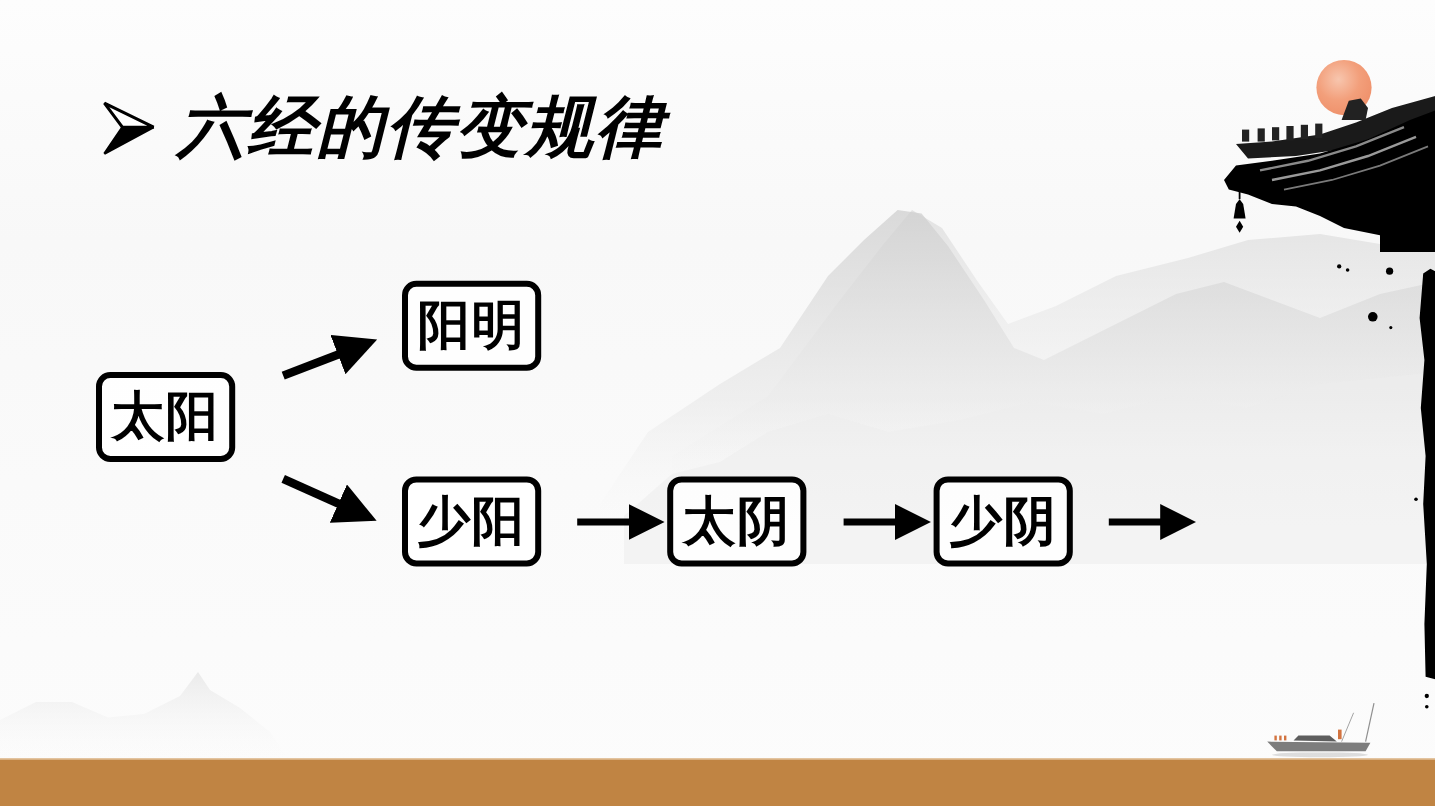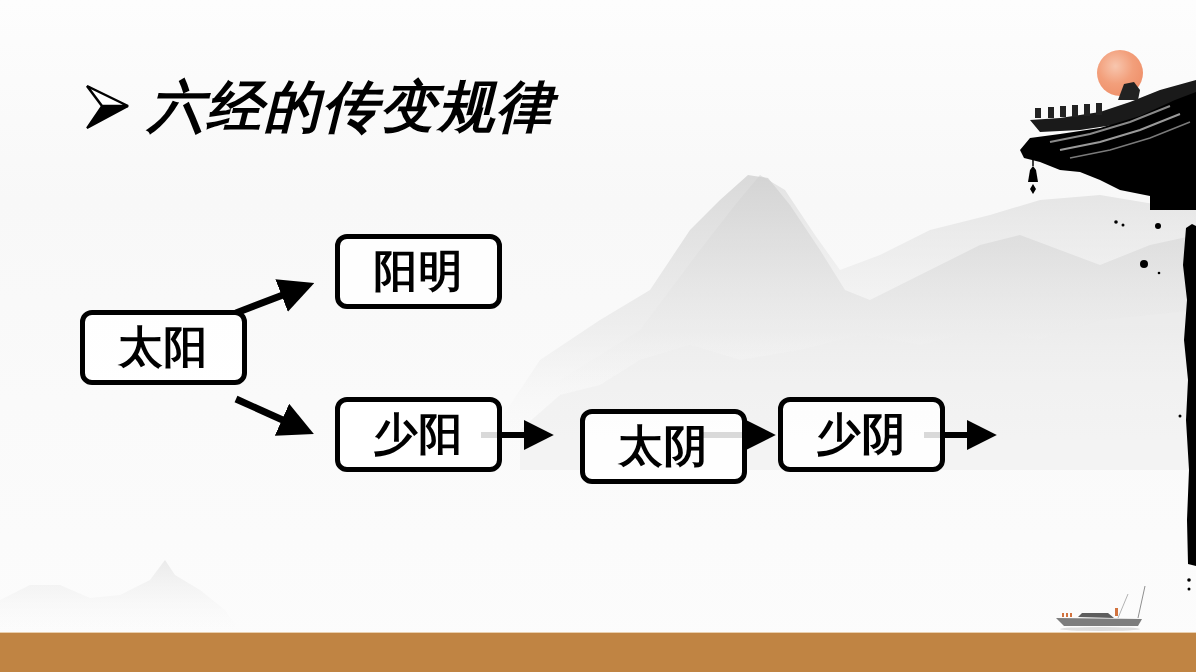--- a/index.html
+++ b/index.html
@@ -54,21 +54,21 @@
       font-family: "DejaVu Sans", "Liberation Sans", sans-serif;
       font-weight: bold;
       font-size: 56px;
       color: #000;
       letter-spacing: 2px;
       line-height: 1;
     }
     .node {
       position: absolute;
       box-sizing: border-box;
-      width: 167px;
+      width: 116px;
       height: 75px;
       border: 5px solid #000;
       border-radius: 12px;
       background: rgba(255,255,255,0.85);
       display: flex;
       align-items: center;
       justify-content: center;
       font-family: Liberation Serif, serif;
       font-weight: bold;
       font-size: 44px;
@@ -182,17 +182,17 @@
     <line x1="236" y1="313" x2="296" y2="290" stroke="#000" stroke-width="7" marker-end="url(#ah)"></line>
     <line x1="236" y1="399" x2="296" y2="426" stroke="#000" stroke-width="7" marker-end="url(#ah)"></line>
     <line x1="481" y1="435" x2="537" y2="435" stroke="#000" stroke-width="6" marker-end="url(#ah)"></line>
     <line x1="703" y1="435" x2="759" y2="435" stroke="#000" stroke-width="6" marker-end="url(#ah)"></line>
     <line x1="924" y1="435" x2="980" y2="435" stroke="#000" stroke-width="6" marker-end="url(#ah)"></line>
   </svg>
 
   <div class="node" style="left:80px; top:310px;">太阳</div>
   <div class="node" style="left:335px; top:234px;">阳明</div>
   <div class="node" style="left:335px; top:397px;">少阳</div>
-  <div class="node" style="left:580px; top:397px;margin-top:12px;">太阴</div>
+  <div class="node" style="left:556px; top:397px;">太阴</div>
   <div class="node" style="left:778px; top:397px;">少阴</div>
 
   <div class="bottom-band"></div>
 </div>
 
 </body></html>

